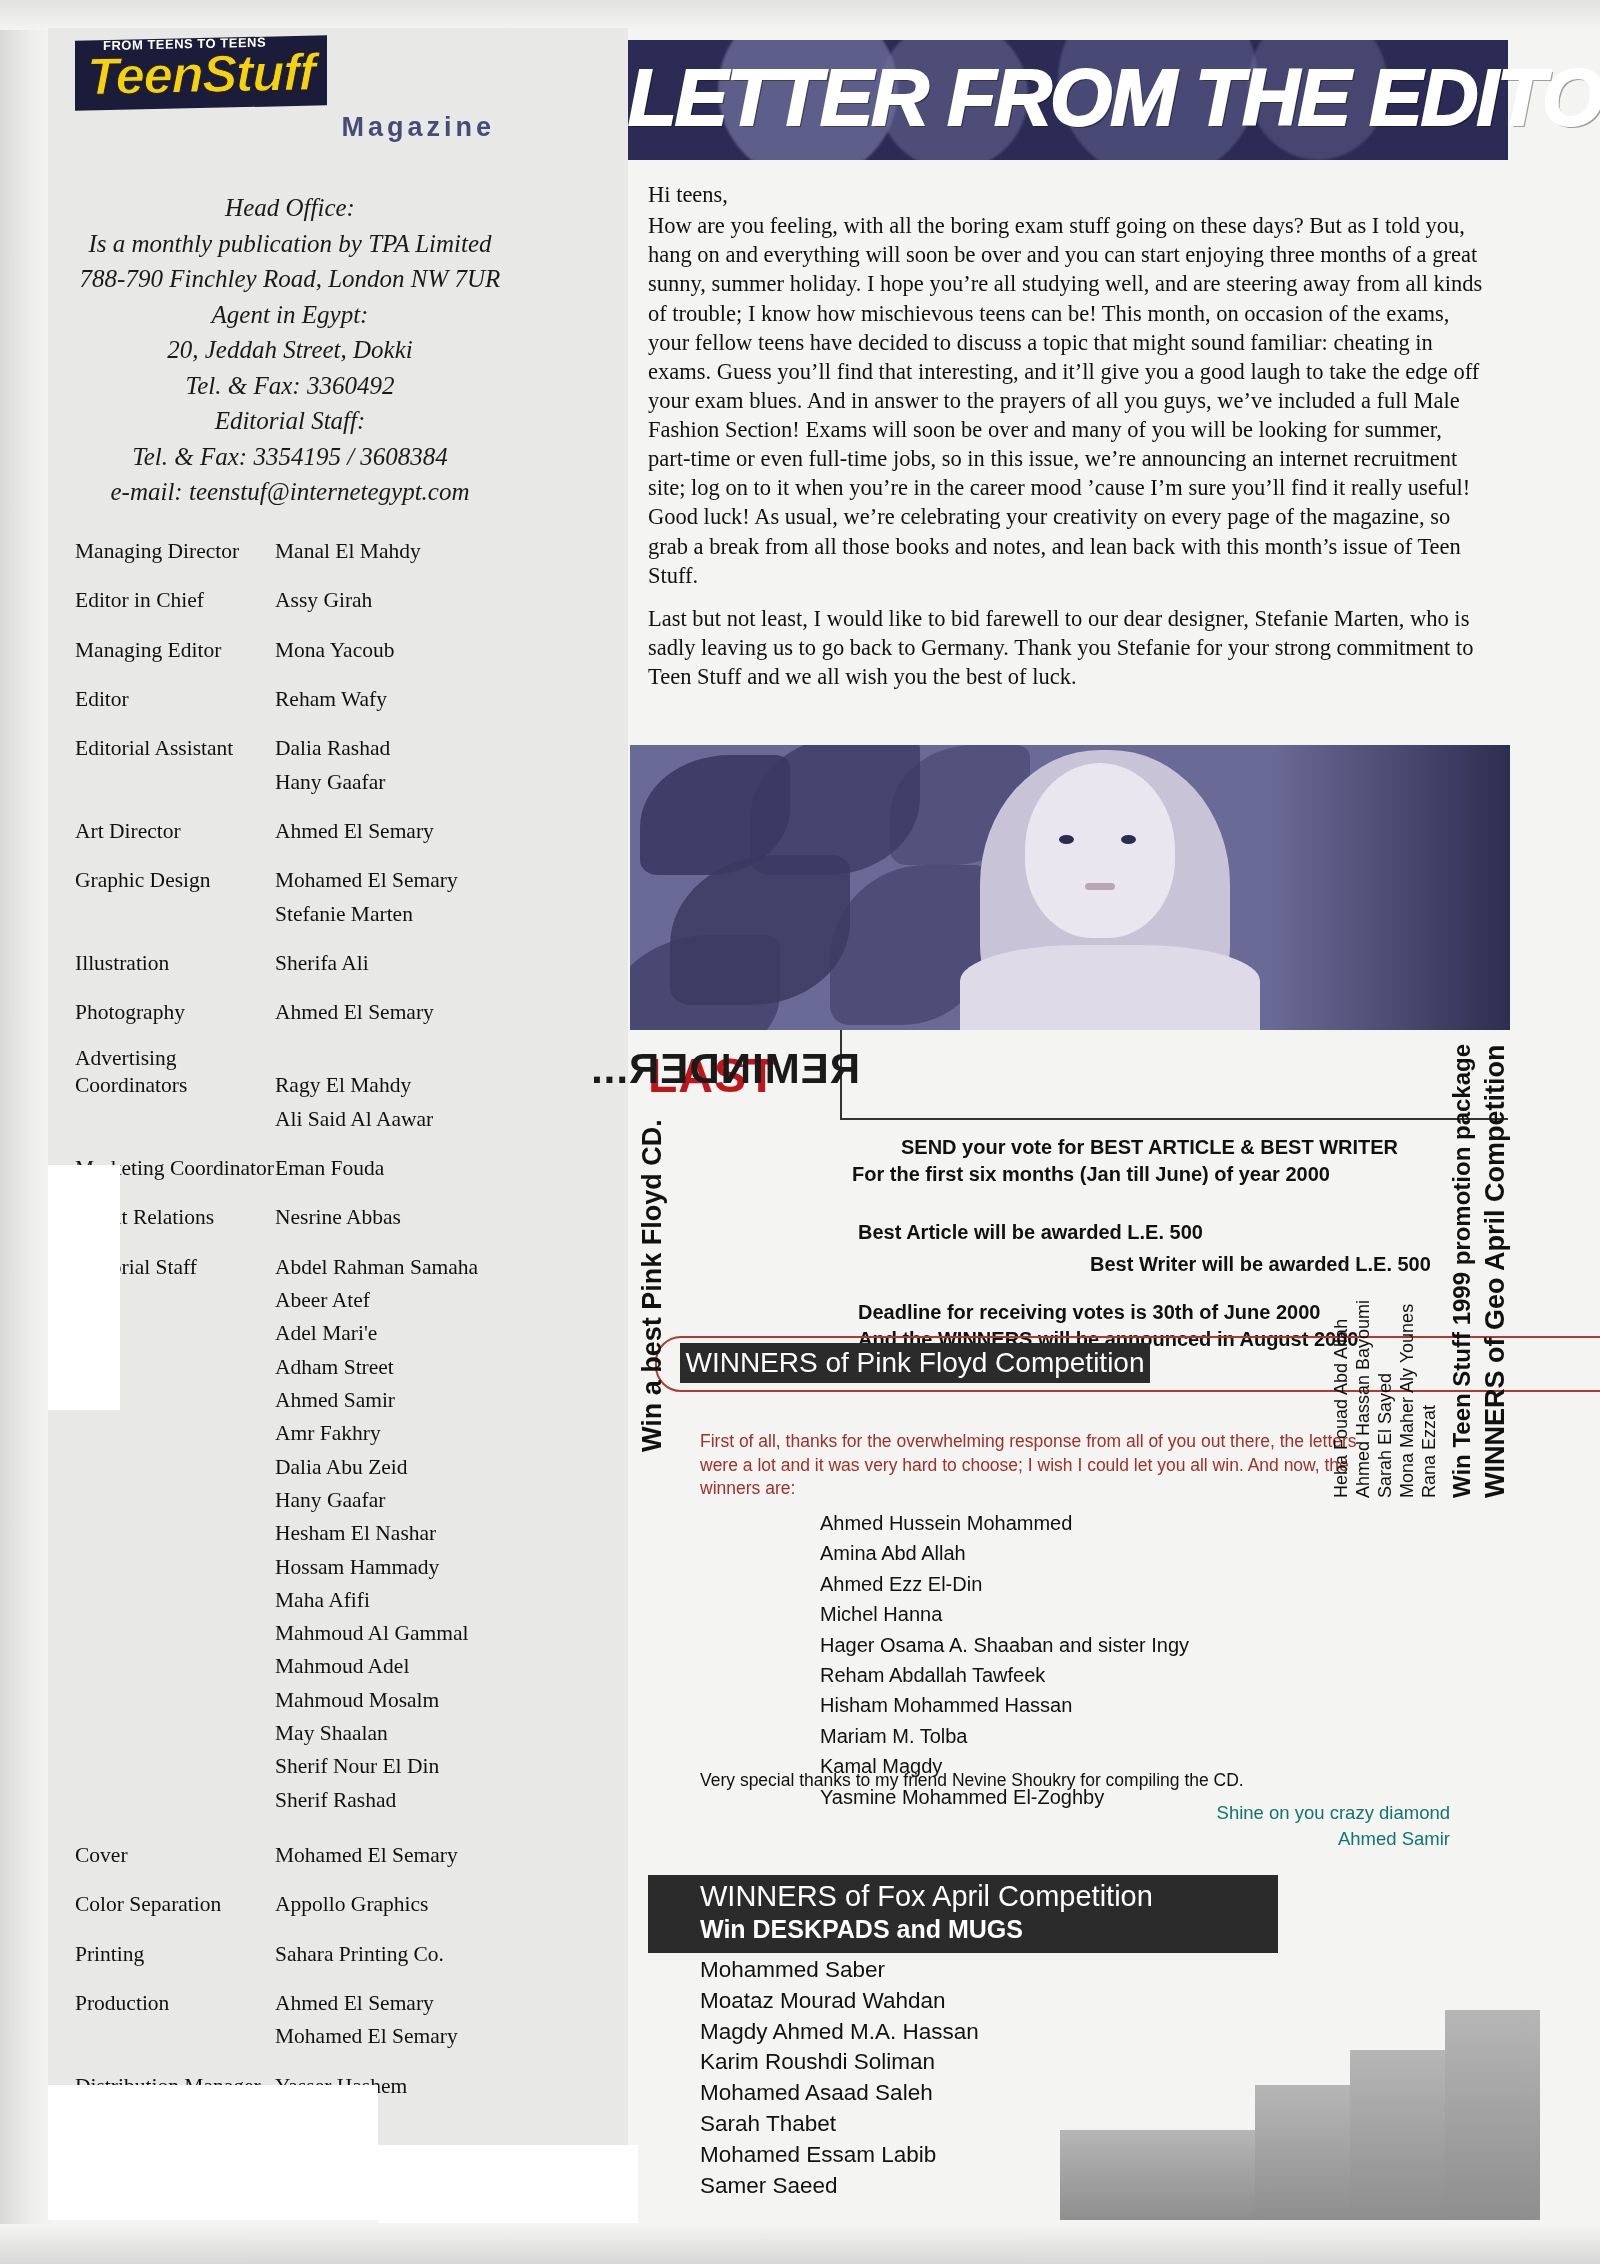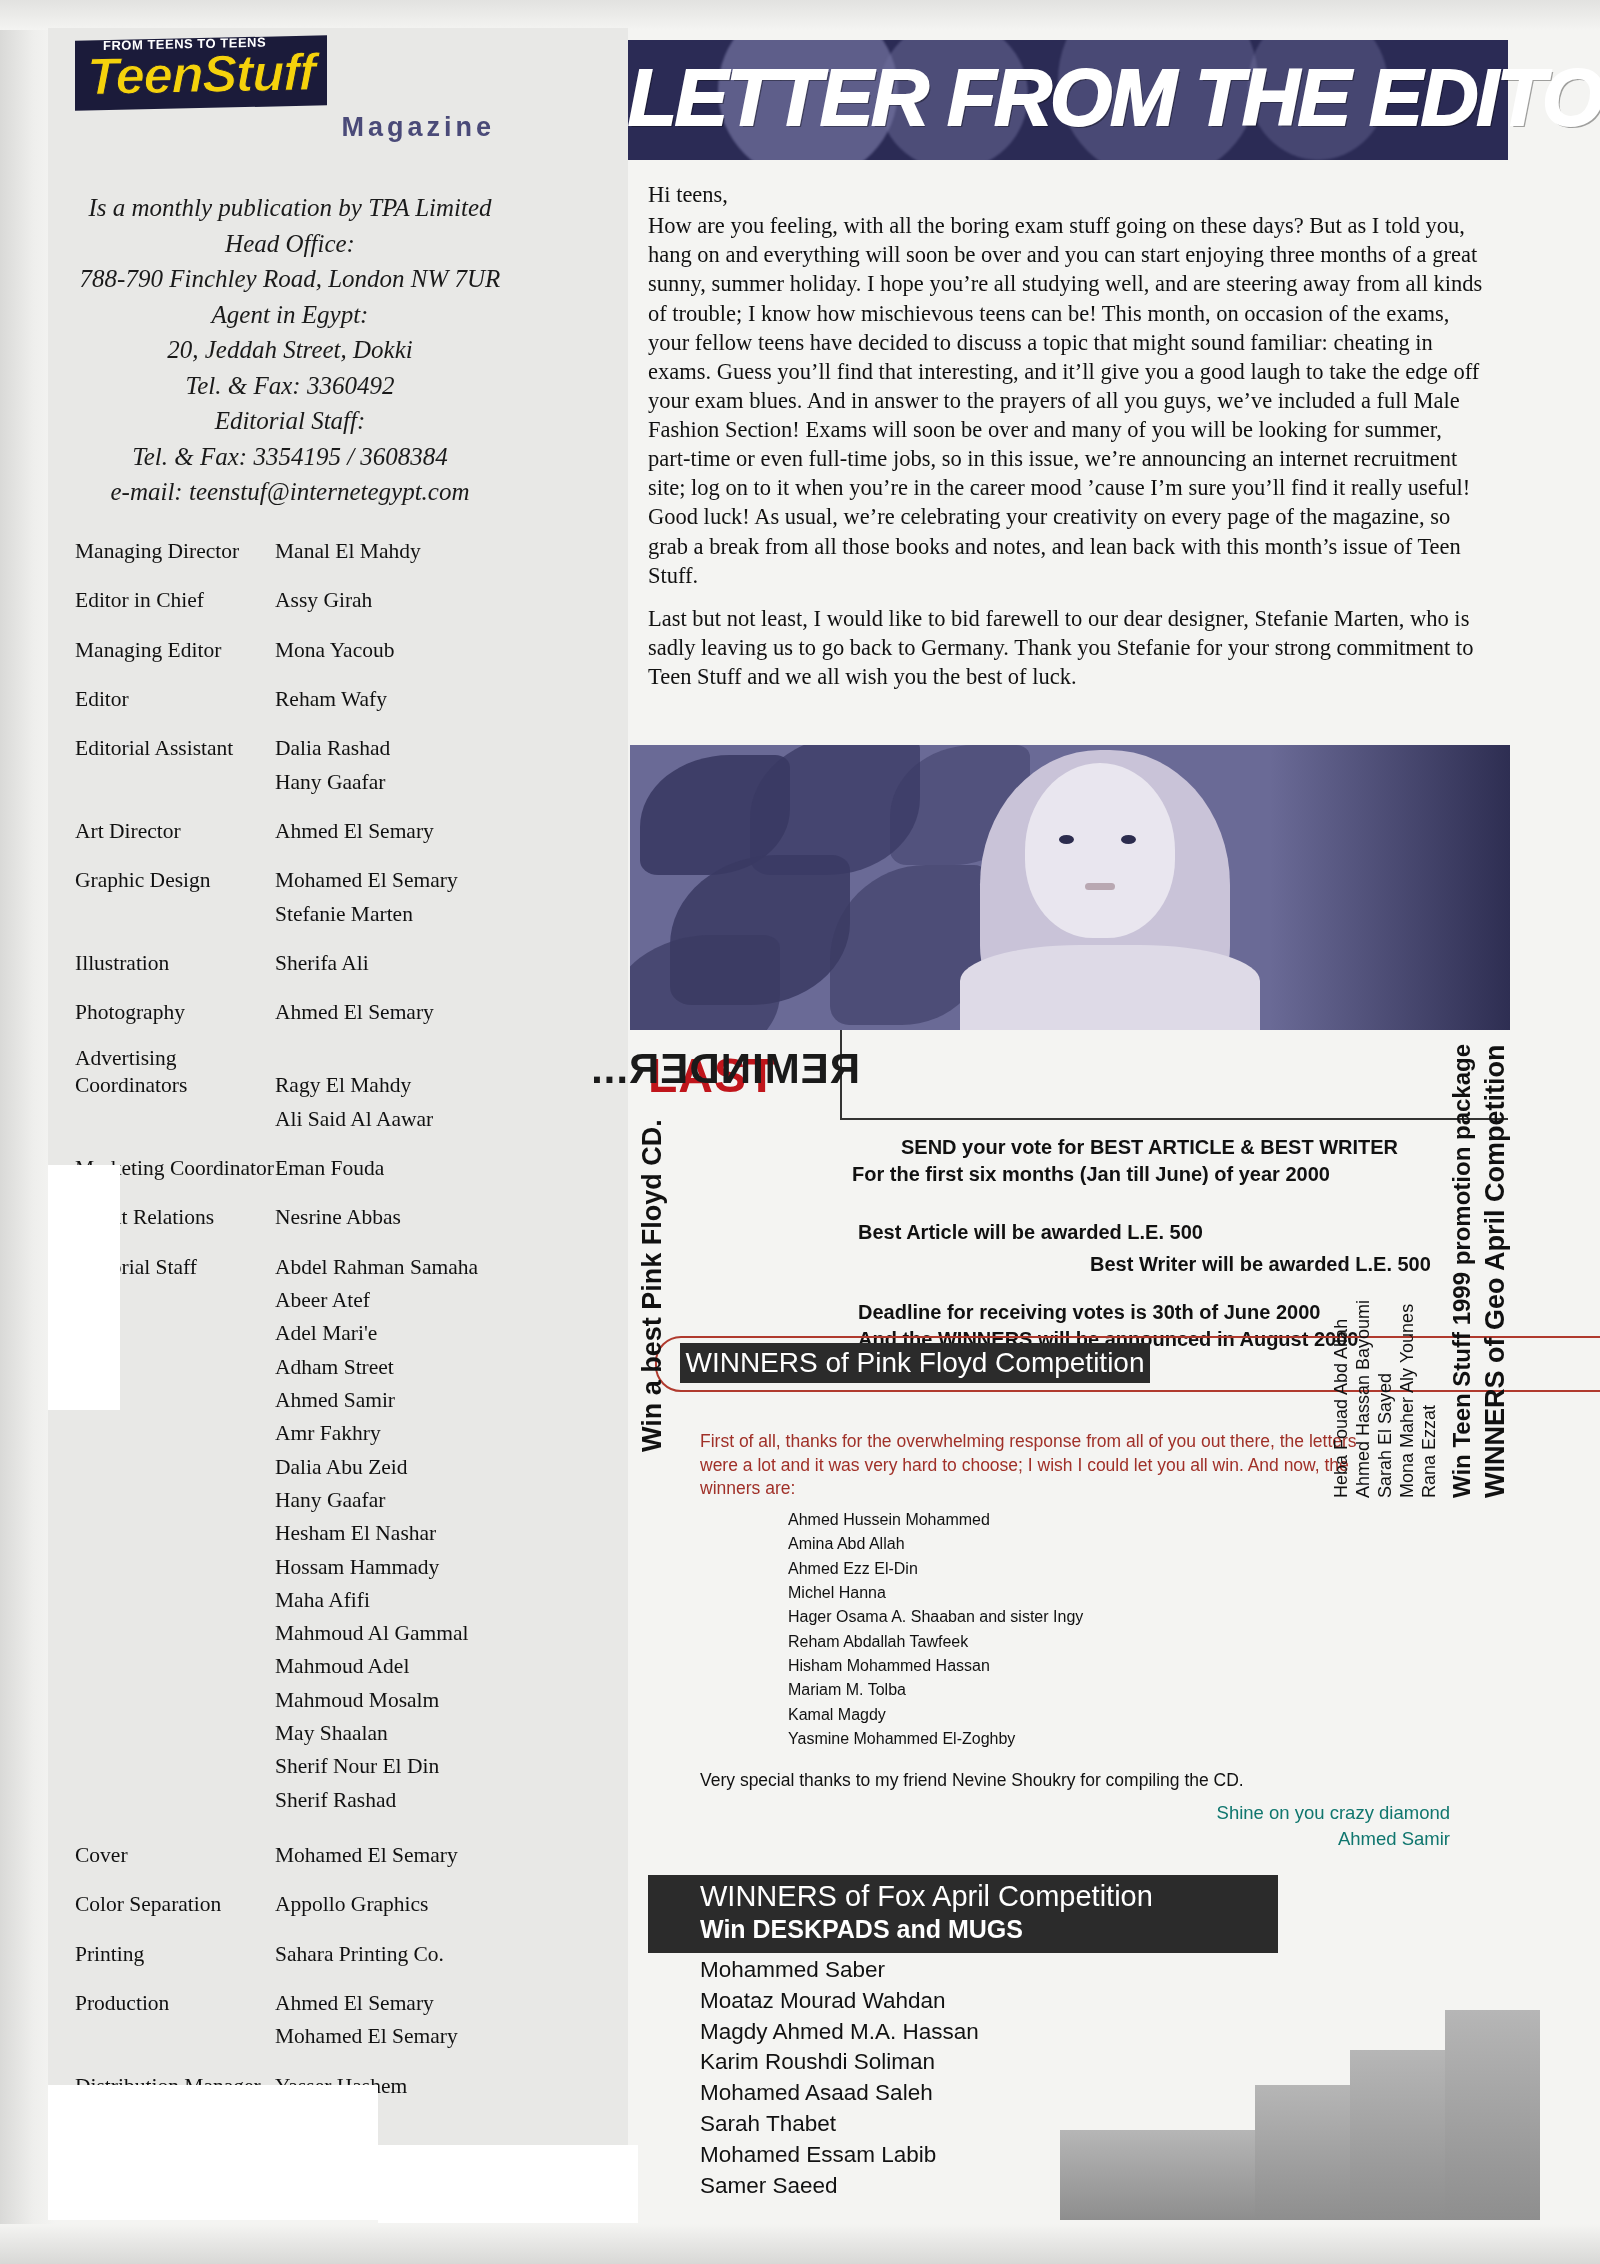--- a/index.html
+++ b/index.html
@@ -160,22 +160,22 @@
   .pf-intro{
     position:absolute;left:700px;top:1430px;width:660px;
     font-family:"Liberation Sans", sans-serif;font-size:17.5px;color:#a03028;line-height:1.35;
   }
   .pf-vertical{
     position:absolute;left:637px;top:1452px;
     font-family:"Liberation Sans", sans-serif;font-weight:bold;font-size:27px;color:#111;
     transform:rotate(-90deg);transform-origin:left top;white-space:nowrap;
   }
   .pf-names{
-    position:absolute;left:788px;top:1508px;width:560px;
-    font-family:"Liberation Sans", sans-serif;font-size:16px;color:#111;line-height:1.52;
+    position:absolute;left:820px;top:1508px;width:560px;
+    font-family:"Liberation Sans", sans-serif;font-size:20px;color:#111;line-height:1.52;
   }
   .pf-thanks{
     position:absolute;left:700px;top:1770px;width:620px;
     font-family:"Liberation Sans", sans-serif;font-size:17.5px;color:#111;
   }
   .pf-shine{
     position:absolute;left:1150px;top:1800px;width:300px;text-align:right;
     font-family:"Liberation Sans", sans-serif;font-size:18.5px;color:#0f766e;line-height:1.4;
   }
   .geo-vert{
@@ -219,22 +219,22 @@
 
   <div class="logo-wrap">
     <div class="logo-band">
       <div class="logo-top">FROM TEENS TO TEENS</div>
       <div class="logo-main">TeenStuff</div>
     </div>
     <div class="logo-sub">Magazine</div>
   </div>
 
   <div class="masthead">
+    <div>Head Office:</div>
     <div>Is a monthly publication by TPA Limited</div>
-    <div>Head Office:</div>
     <div>788-790 Finchley Road, London NW 7UR</div>
     <div>Agent in Egypt:</div>
     <div>20, Jeddah Street, Dokki</div>
     <div>Tel. &amp; Fax: 3360492</div>
     <div>Editorial Staff:</div>
     <div>Tel. &amp; Fax: 3354195 / 3608384</div>
     <div>e-mail: teenstuf@internetegypt.com</div>
   </div>
 
   <div class="staff">

